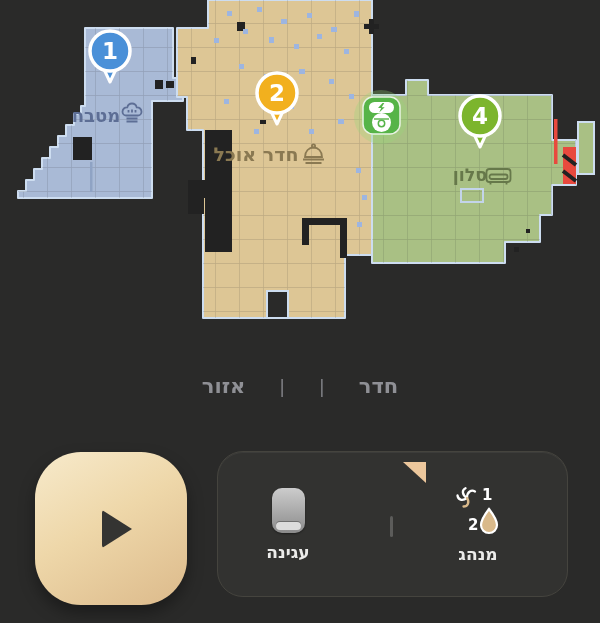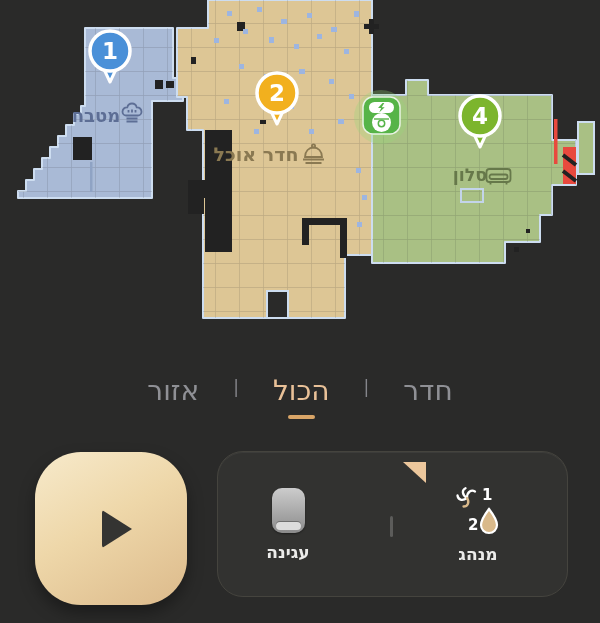--- a/index.html
+++ b/index.html
@@ -4,21 +4,21 @@
 <style>
   html,body{margin:0;padding:0;background:#2a2a29;}
   .screen{position:relative;width:600px;height:623px;background:#2a2a29;overflow:hidden;
           font-family:"DejaVu Sans","Liberation Sans",sans-serif;}
   .map-wrap{position:absolute;left:0;top:0;width:600px;height:350px;}
 
   
   .tabs{position:absolute;top:374px;left:0;width:600px;display:flex;direction:rtl;
         justify-content:center;align-items:flex-start;gap:34px;}
   .tab{display:flex;flex-direction:column;align-items:center;cursor:pointer;}
-  .tab .lbl{color:#8f9095;font-size:28px;font-weight:normal;}
+  .tab .lbl{color:#8f9095;font-size:21px;font-weight:bold;}
   .tab .underline{display:none;width:27px;height:4px;border-radius:2px;background:#d9a567;margin-top:8px;}
   .tab.selected .lbl{color:#e9c198;}
   .tab.selected .underline{display:block;}
   .tab-sep{color:#85868b;font-size:17px;padding-top:3px;}
 
   
   .play-button{position:absolute;left:35px;top:452px;width:152px;height:153px;border-radius:46px;
                background:linear-gradient(150deg,#f7eacb 0%,#eed7a9 45%,#dcba8b 100%);
                box-shadow:0 8px 16px rgba(0,0,0,0.35);display:flex;align-items:center;justify-content:center;cursor:pointer;}
   .play-tri{width:0;height:0;border-left:30px solid #343432;border-top:19px solid transparent;
@@ -179,24 +179,20 @@
     </g>
   </svg>
   </div>
 
   <div class="tabs">
     <div class="tab">
       <span class="lbl">חדר</span>
 
     </div>
     <span class="tab-sep">|</span>
-    <div class="tab selected">
-      <span class="lbl">הכול</span>
-      <span class="underline"></span>
-    </div>
     <span class="tab-sep">|</span>
     <div class="tab">
       <span class="lbl">אזור</span>
 
     </div>
   </div>
 
   <div class="play-button">
     <div class="play-tri"></div>
   </div>

